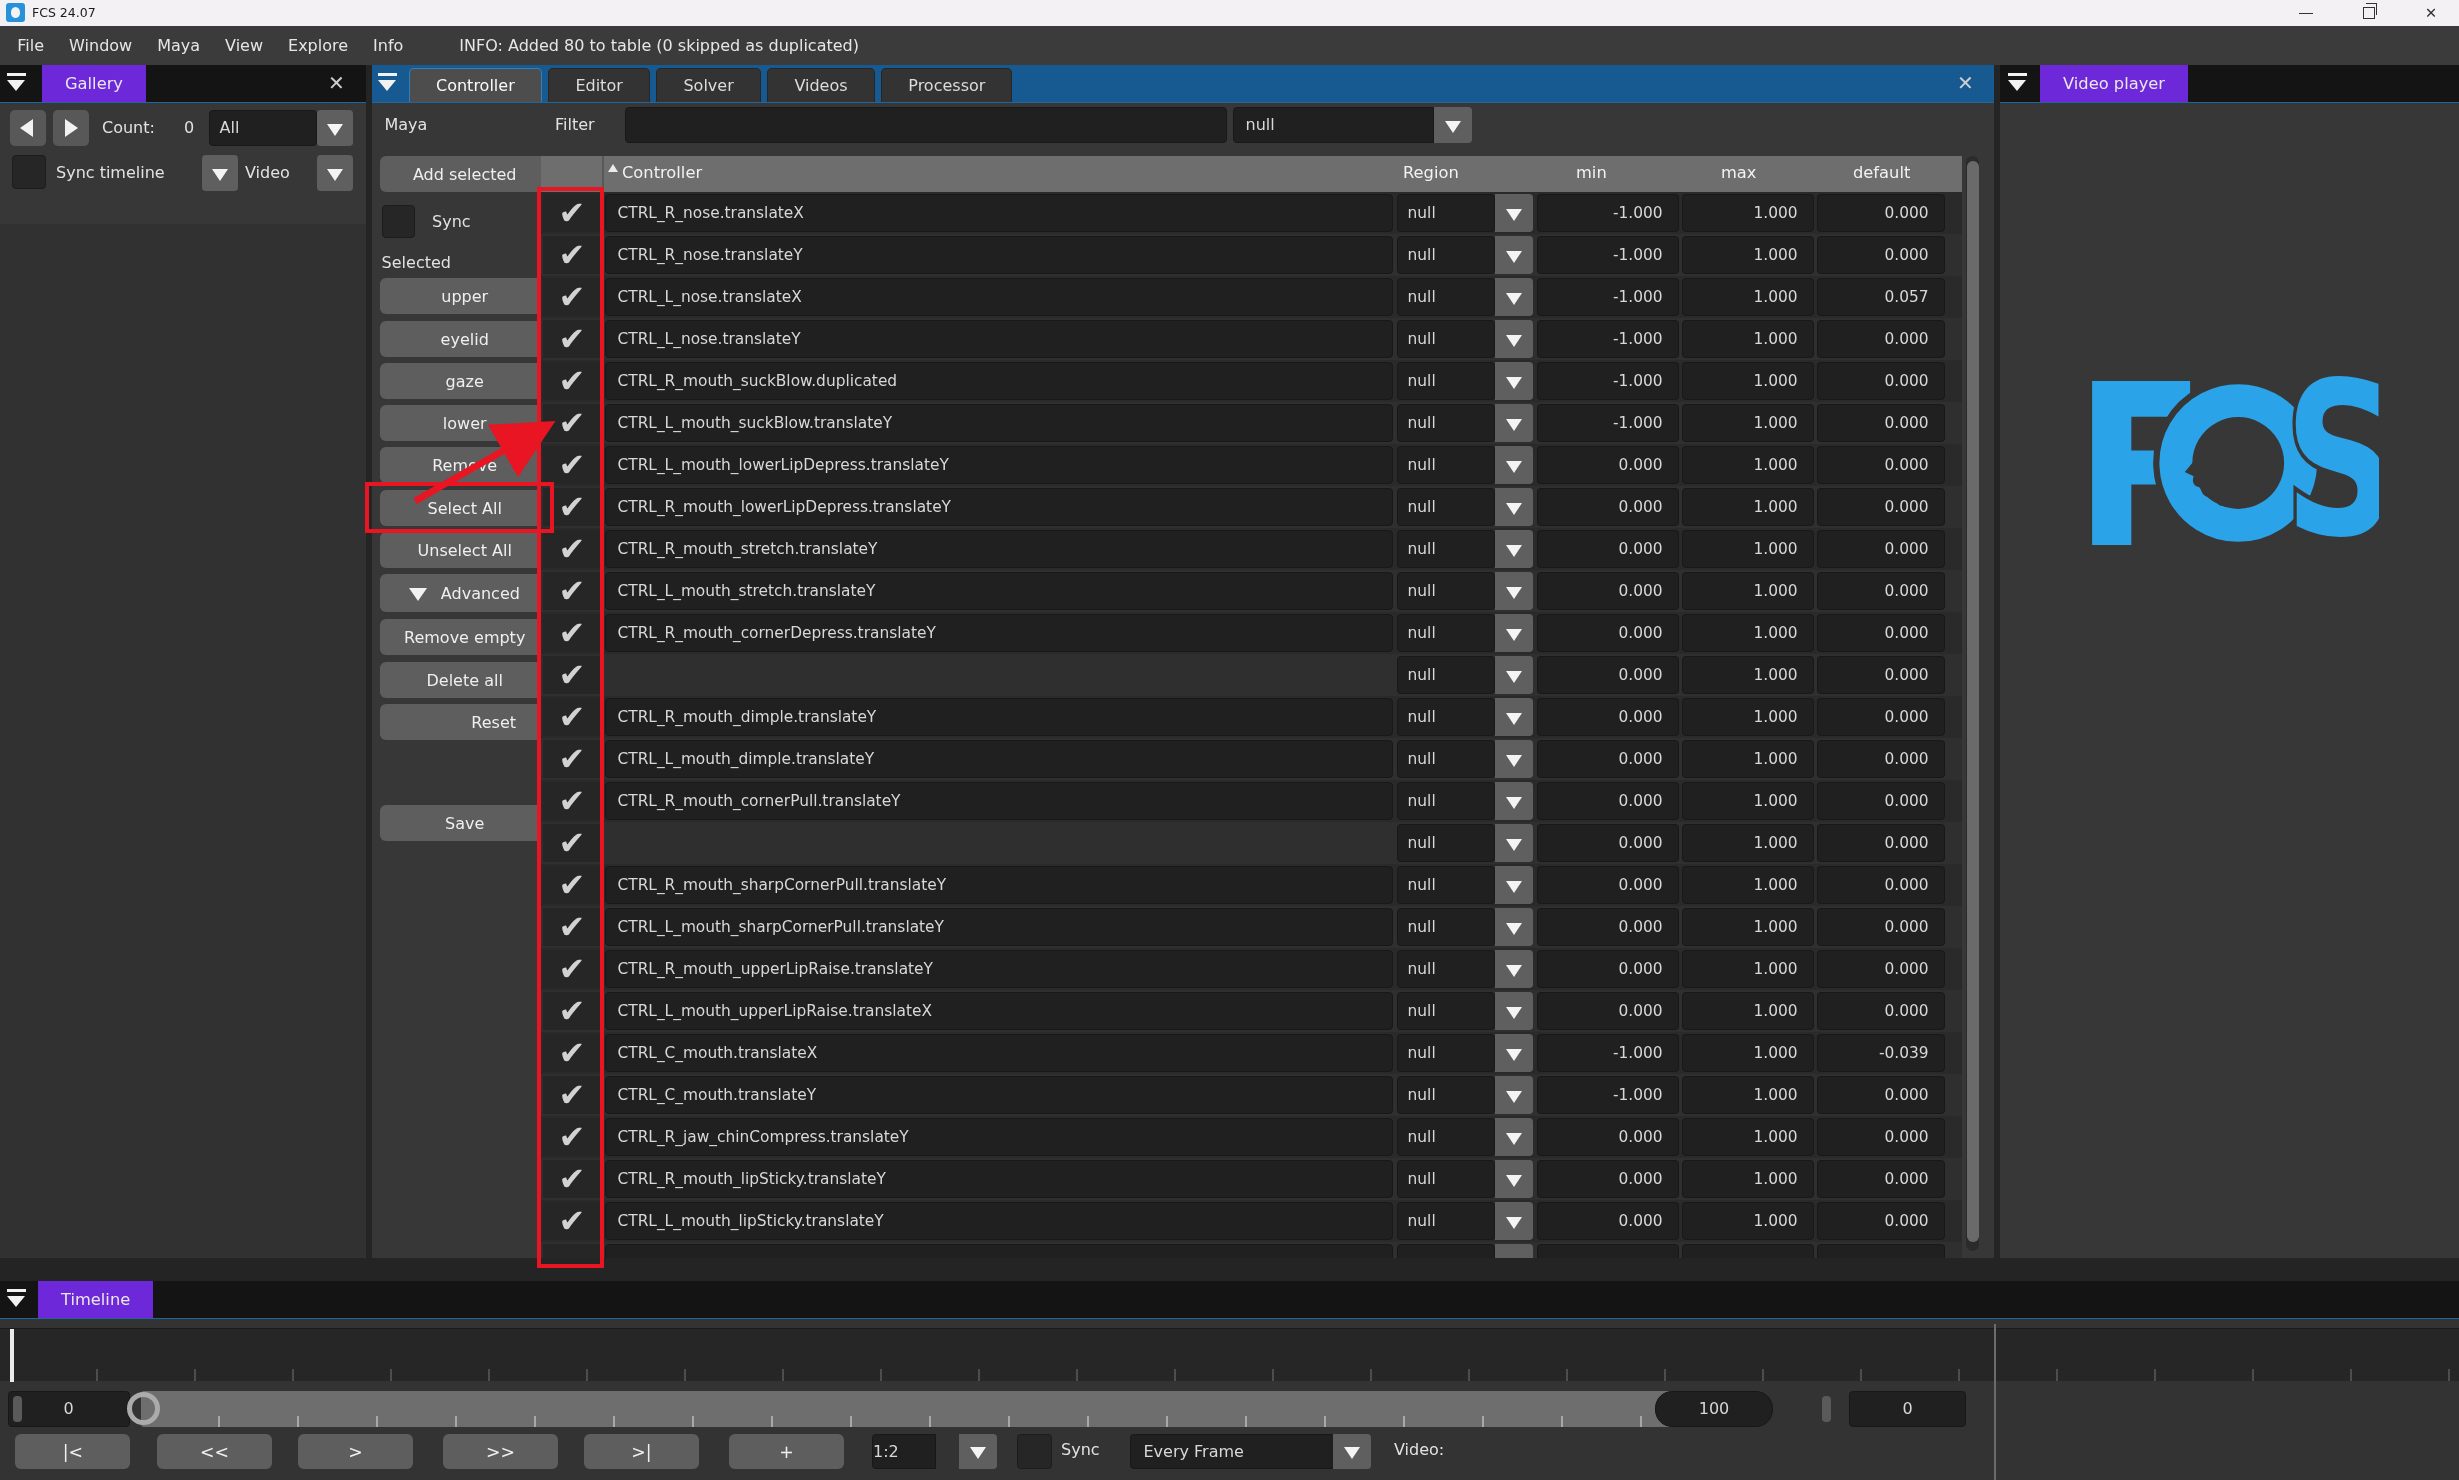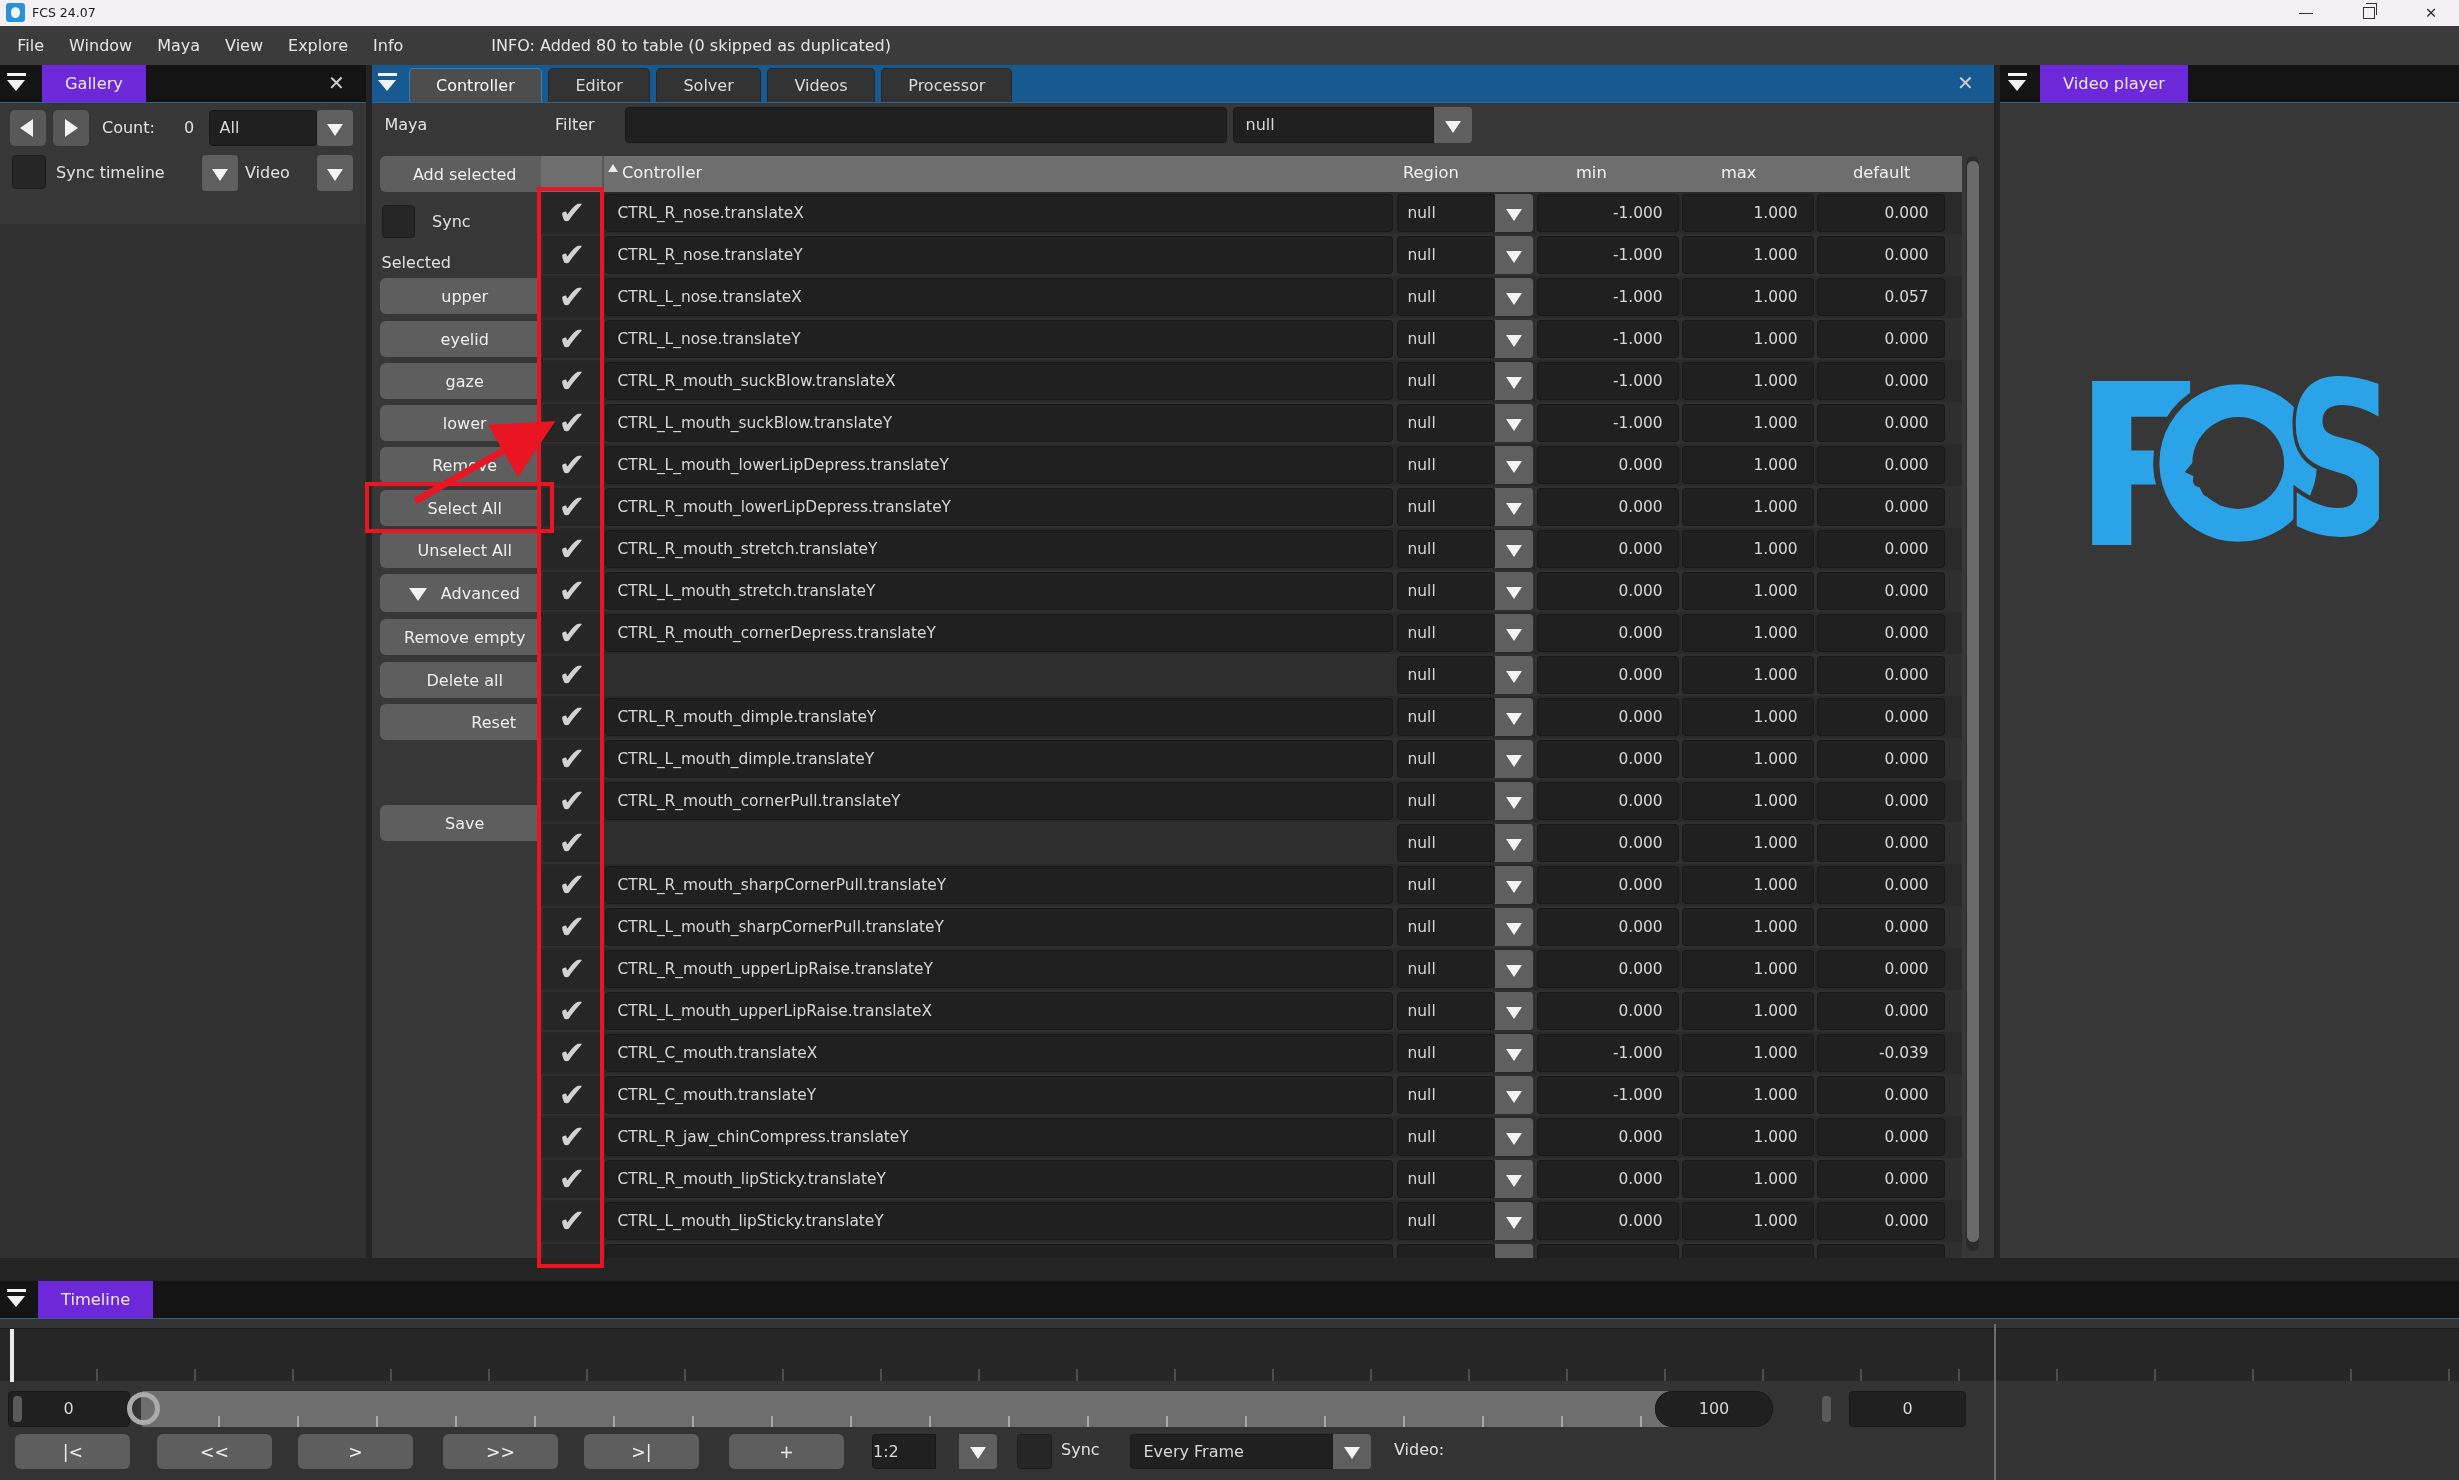--- a/index.html
+++ b/index.html
@@ -11,21 +11,21 @@
   .appicon i{position:absolute;left:4.8px;top:3.8px;width:9.6px;height:11.5px;background:#f3f3f3;border-radius:50% 50% 45% 45%;}
   .apptitle{position:absolute;left:32px;top:4.8px;font-size:12.5px;}
   .wbtn{position:absolute;top:0;width:54px;height:26px;display:flex;align-items:center;justify-content:center;color:#333;}
   .wbtn.min{left:2279px}.wbtn.res{left:2342px}.wbtn.cls{left:2404px;font-size:14.4px;}
   .wbtn.min i{width:13.4px;height:0;border-top:1.9px solid #333;}
   .wbtn.res i{position:relative;width:10.6px;height:10.6px;border:1.4px solid #333;background:#f4f1f4;}
   .wbtn.res i::before{content:"";position:absolute;left:1.9px;top:-4.8px;width:10.6px;height:10.6px;border:1.4px solid #333;border-bottom:none;border-left:none;}
   
   .menubar{position:absolute;left:0;top:26px;width:2459px;height:39px;background:#3b3b3b;display:flex;align-items:center;padding-left:17.3px;box-sizing:border-box;gap:25px;}
   .mitem{font-size:16px;color:#e6e6e6;}
-  .mstatus{font-size:16px;color:#e6e6e6;margin-left:63px;}
+  .mstatus{font-size:16px;color:#e6e6e6;margin-left:31px;}
   
   .panel{position:absolute;background:#373737;overflow:hidden;}
   .phead{position:absolute;left:0;top:0;right:0;height:37px;background:#141414;border-bottom:1.9px solid #1f669f;box-sizing:content-box;}
   .cicon{position:absolute;top:6.7px;width:21px;height:25px;}
   .cicon .bar{position:absolute;top:1px;left:0;width:19px;height:3.8px;background:#f2f2f2;}
   .cicon .tri{position:absolute;top:8.6px;left:0;width:0;height:0;border-left:9.6px solid transparent;border-right:9.6px solid transparent;border-top:11.5px solid #f2f2f2;}
   .hchip{position:absolute;top:0;height:37px;background:#6d28d9;color:#e8e8e8;font-size:16.3px;display:flex;align-items:center;padding:0 23px;}
   .xbtn{position:absolute;top:5.8px;color:#cfcfcf;font-size:20px;width:27px;text-align:center;}
   .field{background:#202020;border:1px solid #181818;border-radius:3.8px;color:#d8d8d8;box-sizing:border-box;}
   .dbtn{position:absolute;background:#5f5f5f;border-radius:3.8px;display:flex;align-items:center;justify-content:center;}
@@ -270,21 +270,21 @@
             <i></i>
           </div>
           <div class="tcell cmin field num">-1.000</div>
           <div class="tcell cmax field num">1.000</div>
           <div class="tcell cdefault field num">0.000</div>
         </div>
         <div class="trow alt">
           <div class="tcell ccheck">
             <span class="chk">✔</span>
           </div>
-          <div class="tcell cname field">CTRL_R_mouth_suckBlow.translateX</div>
+          <div class="tcell cname field">CTRL_R_mouth_suckBlow.duplicated</div>
           <div class="rfield field">null</div>
           <div class="dbtn rbtn">
             <i></i>
           </div>
           <div class="tcell cmin field num">-1.000</div>
           <div class="tcell cmax field num">1.000</div>
           <div class="tcell cdefault field num">0.000</div>
         </div>
         <div class="trow">
           <div class="tcell ccheck">

